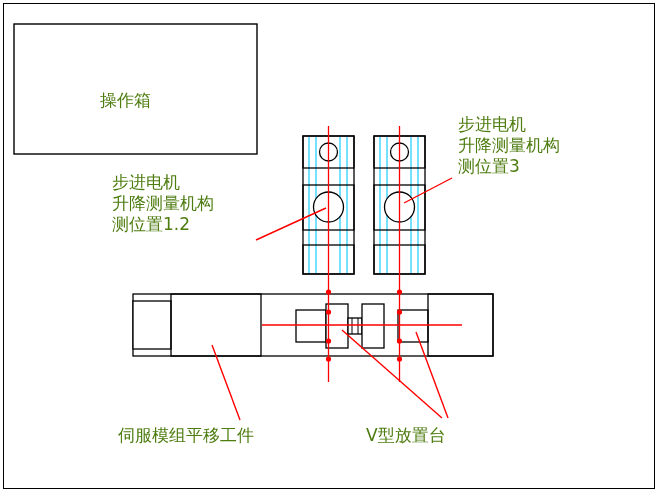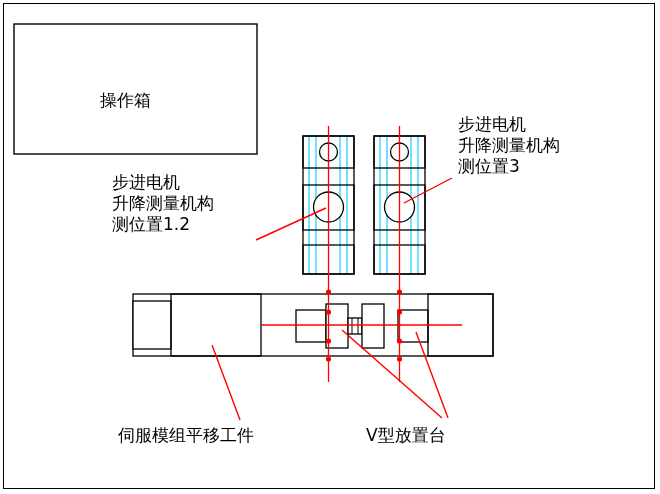--- a/index.html
+++ b/index.html
@@ -28,21 +28,21 @@
   }
   svg.layer {
     position: absolute;
     left: 0;
     top: 0;
     width: 660px;
     height: 494px;
   }
   .lbl {
     position: absolute;
-    color: #000000;
+    color: #4d7c0f;
     font-size: 17px;
     line-height: 21px;
     white-space: pre;
     font-family: "DejaVu Sans", "Liberation Sans", sans-serif;
   }
   #lbl-control-box { left: 100px; top: 90px; }
   #lbl-motor-12    { left: 112px; top: 172px; }
   #lbl-motor-3     { left: 458px; top: 114px; }
   #lbl-servo       { left: 118px; top: 425px; }
   #lbl-vtable      { left: 366px; top: 425px; }

